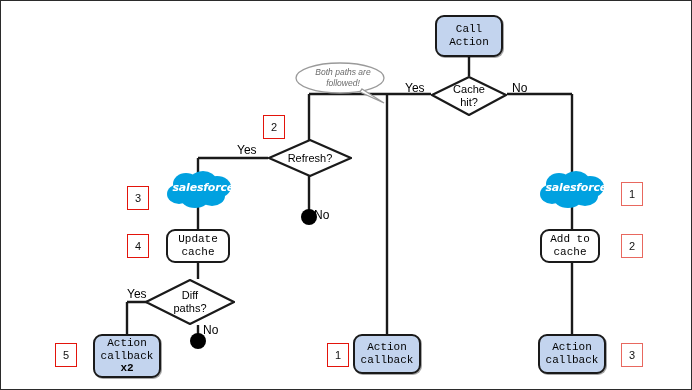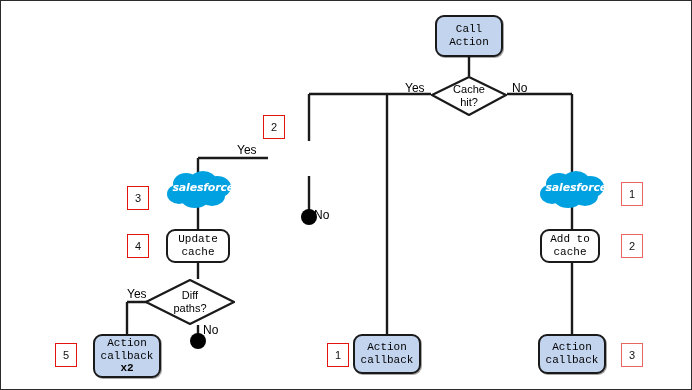--- a/index.html
+++ b/index.html
@@ -170,36 +170,54 @@
 
       <path d="M197,262 L197,278"></path>
 
       <path d="M162,301 L126,301"></path>
       <path d="M126,301 L126,333"></path>
 
       <path d="M197,324 L197,334"></path>
     </g>
   </svg>
 
+  <div class="callout" style="left:293px; top:60px; width:98px; height:44px;">
+    <svg width="98" height="44" viewBox="0 0 98 44" xmlns="http://www.w3.org/2000/svg">
+      <ellipse cx="46" cy="17" rx="44" ry="15" fill="#ffffff" stroke="#9a9a9a" stroke-width="1.3"></ellipse>
+      <path d="M68,28 L90,42 L66,31 Z" fill="#ffffff" stroke="#9a9a9a" stroke-width="1.3"></path>
+    </svg>
+    <div class="callout-text">
+      <span>Both paths are</span>
+      <span>followed!</span>
+    </div>
+  </div>
 
   <div class="node proc filled" style="left:434px; top:14px; width:68px; height:42px;">
     <span class="ln">Call</span>
     <span class="ln">Action</span>
   </div>
 
   <div class="diamond-wrap" style="left:430px; top:75px; width:76px; height:40px;">
     <svg width="76" height="40" viewBox="0 0 76 40" xmlns="http://www.w3.org/2000/svg">
       <polygon points="38,1 75,19 38,39 1,19" fill="#ffffff" stroke="#1a1a1a" stroke-width="2.2"></polygon>
     </svg>
     <div class="diamond-label">
       <span>Cache</span>
       <span>hit?</span>
     </div>
   </div>
 
+  <div class="diamond-wrap" style="left:267px; top:138px; width:84px; height:38px;">
+    <svg width="84" height="38" viewBox="0 0 84 38" xmlns="http://www.w3.org/2000/svg">
+      <polygon points="42,1 83,19 42,37 1,19" fill="#ffffff" stroke="#1a1a1a" stroke-width="2.2"></polygon>
+    </svg>
+    <div class="diamond-label">
+      <span>Refresh?</span>
+    </div>
+  </div>
 
   <div class="cloud" style="left:163px; top:169px; width:70px; height:40px;">
     <svg width="70" height="40" viewBox="0 0 70 40" xmlns="http://www.w3.org/2000/svg">
       <g fill="#00a1e0">
         <ellipse cx="22" cy="14" rx="13" ry="11"></ellipse>
         <ellipse cx="39" cy="10" rx="13" ry="9"></ellipse>
         <ellipse cx="53" cy="17" rx="14" ry="11"></ellipse>
         <ellipse cx="15" cy="24" rx="12" ry="10"></ellipse>
         <ellipse cx="31" cy="27" rx="15" ry="11"></ellipse>
         <ellipse cx="48" cy="26" rx="13" ry="10"></ellipse>

